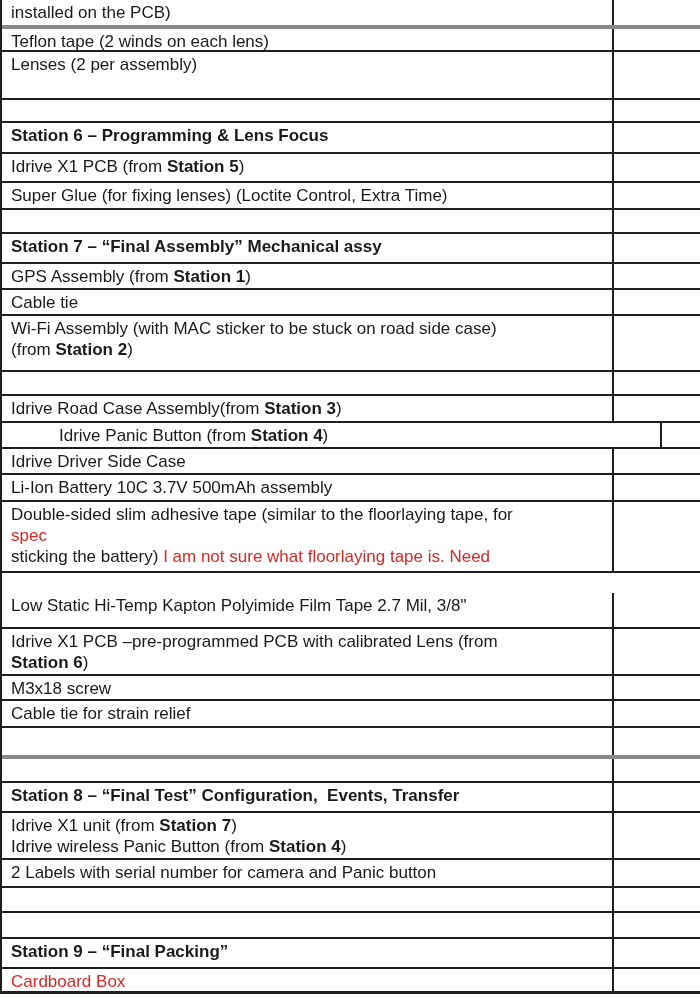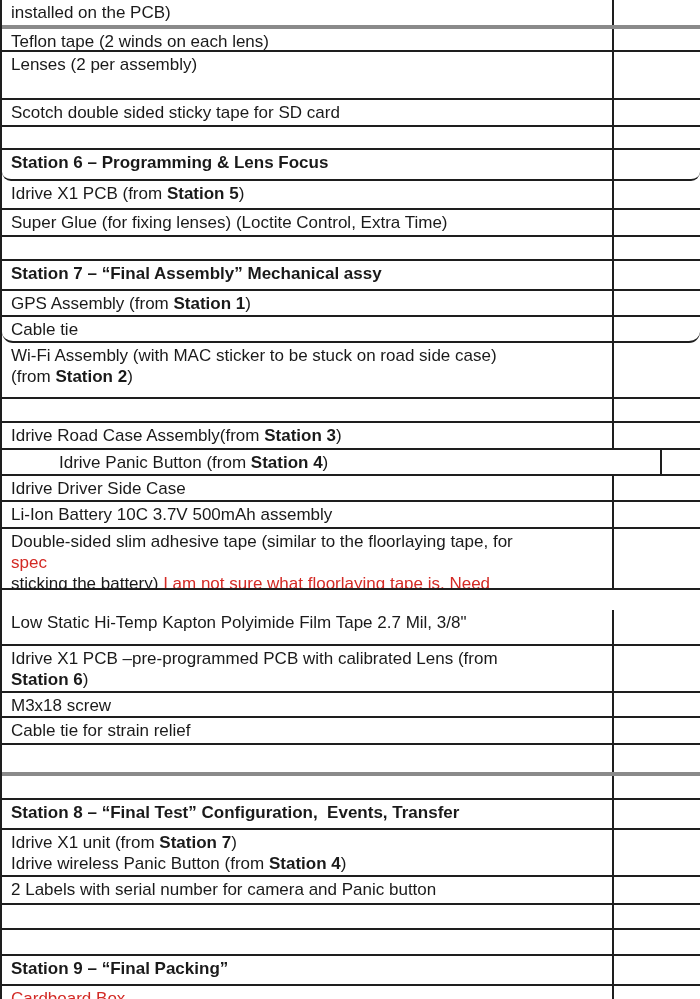--- a/index.html
+++ b/index.html
@@ -50,65 +50,59 @@
         <div class="line"><span>Teflon tape (2 winds on each lens)</span></div>
       </div>
       <div class="cell c2"></div>
     </div>
     <div class="row" style="height: 48px;">
       <div class="cell c1">
         <div class="line"><span>Lenses (2 per assembly)</span></div>
       </div>
       <div class="cell c2"></div>
     </div>
+    <div class="row" style="height: 23px;">
+      <div class="cell c1"></div>
+      <div class="cell c2"></div>
+    </div>
+    <div class="row" style="height: 31px;">
+      <div class="cell c1">
+        <div class="line"><span class="b">Station 6 – Programming &amp; Lens Focus</span></div>
+      </div>
+      <div class="cell c2"></div>
+    </div>
+    <div class="row" style="height: 29px;">
+      <div class="cell c1">
+        <div class="line"><span>Idrive X1 PCB (from </span><span class="b">Station 5</span><span>)</span></div>
+      </div>
+      <div class="cell c2"></div>
+    </div>
     <div class="row" style="height: 27px;">
       <div class="cell c1">
-        <div class="line"><span>Scotch double sided sticky tape for SD card</span></div>
-      </div>
-      <div class="cell c2"></div>
-    </div>
-    <div class="row" style="height: 23px;">
-      <div class="cell c1"></div>
-      <div class="cell c2"></div>
-    </div>
-    <div class="row" style="height: 31px; border-radius: 9px;">
-      <div class="cell c1">
-        <div class="line"><span class="b">Station 6 – Programming &amp; Lens Focus</span></div>
-      </div>
-      <div class="cell c2"></div>
-    </div>
-    <div class="row" style="height: 29px;">
-      <div class="cell c1">
-        <div class="line"><span>Idrive X1 PCB (from </span><span class="b">Station 5</span><span>)</span></div>
-      </div>
-      <div class="cell c2"></div>
-    </div>
-    <div class="row" style="height: 27px;">
-      <div class="cell c1">
         <div class="line"><span>Super Glue (for fixing lenses) (Loctite Control, Extra Time)</span></div>
       </div>
       <div class="cell c2"></div>
     </div>
     <div class="row" style="height: 24px;">
       <div class="cell c1"></div>
       <div class="cell c2"></div>
     </div>
     <div class="row" style="height: 30px;">
       <div class="cell c1">
         <div class="line"><span class="b">Station 7 – “Final Assembly” Mechanical assy</span></div>
       </div>
       <div class="cell c2"></div>
     </div>
     <div class="row" style="height: 26px; justify-content: flex-end;">
       <div class="cell c1">
         <div class="line"><span>GPS Assembly (from </span><span class="b">Station 1</span><span>)</span></div>
       </div>
       <div class="cell c2"></div>
     </div>
-    <div class="row" style="height: 26px; border-radius: 11px;">
+    <div class="row" style="height: 26px;">
       <div class="cell c1">
         <div class="line"><span>Cable tie</span></div>
       </div>
       <div class="cell c2"></div>
     </div>
     <div class="row" style="height: 56px;">
       <div class="cell c1">
         <div class="line"><span>Wi-Fi Assembly (with MAC sticker to be stuck on road side case)</span></div>
         <div class="line"><span>(from </span><span class="b">Station 2</span><span>)</span></div>
       </div>
@@ -135,21 +129,21 @@
         <div class="line"><span>Idrive Driver Side Case</span></div>
       </div>
       <div class="cell c2"></div>
     </div>
     <div class="row" style="height: 27px; justify-content: flex-end;">
       <div class="cell c1">
         <div class="line"><span>Li-Ion Battery 10C 3.7V 500mAh assembly</span></div>
       </div>
       <div class="cell c2"></div>
     </div>
-    <div class="row" style="height: 61px;">
+    <div class="row" style="height: 71px;">
       <div class="cell c1">
         <div class="line"><span>Double-sided slim adhesive tape (similar to the floorlaying tape, for</span></div>
         <div class="line"><span class="red">spec</span></div>
         <div class="line"><span>sticking the battery) </span><span class="red">I am not sure what floorlaying tape is. Need</span></div>
       </div>
       <div class="cell c2"></div>
     </div>
     <div class="row" style="height: 36px; margin-top: 20px;">
       <div class="cell c1">
         <div class="line"><span>Low Static Hi-Temp Kapton Polyimide Film Tape 2.7 Mil, 3/8"</span></div>

